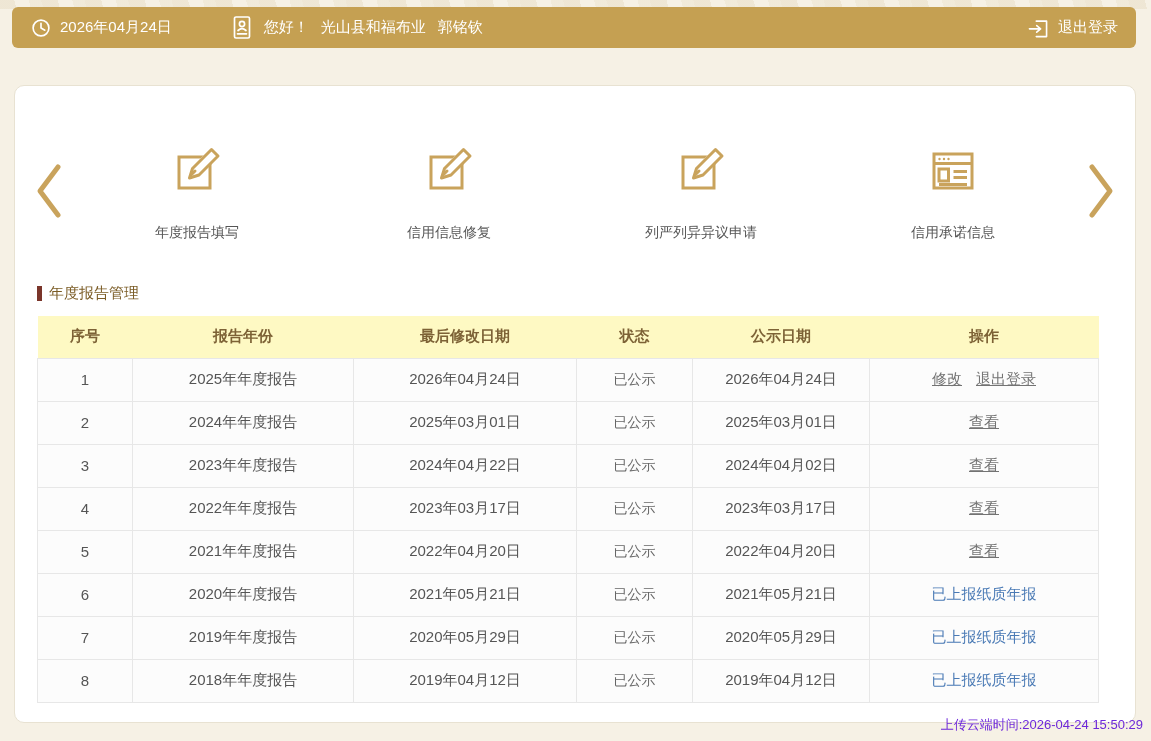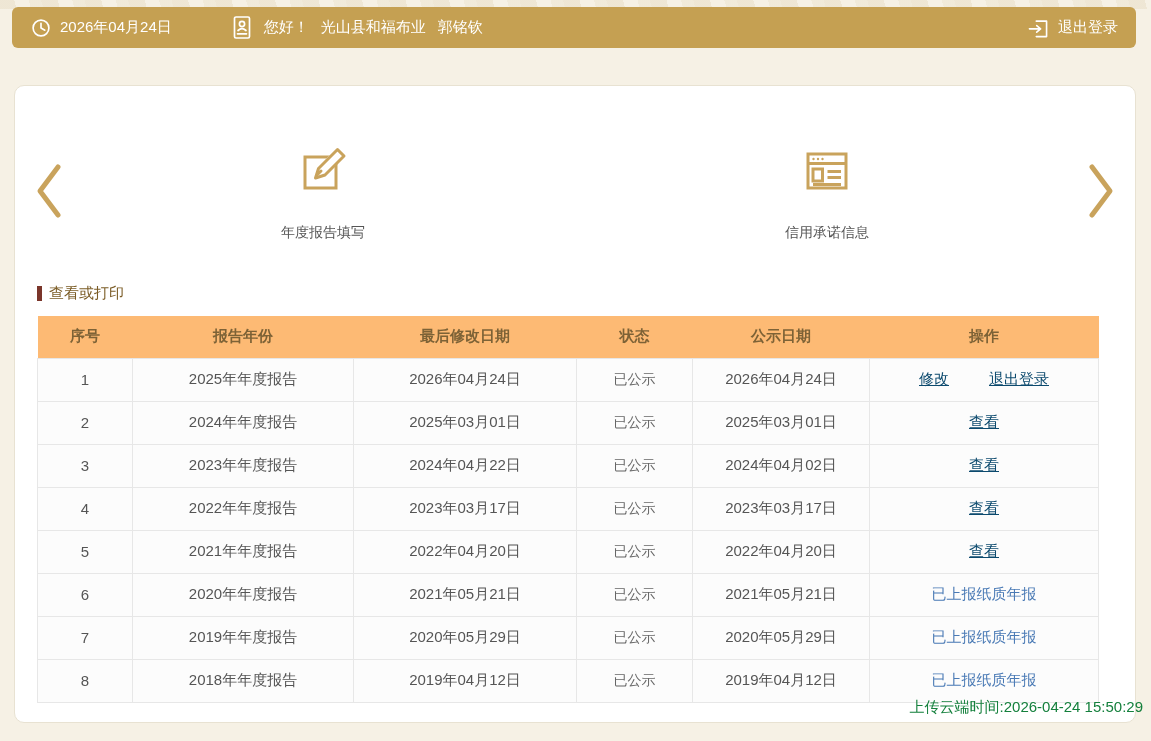--- a/index.html
+++ b/index.html
@@ -72,40 +72,40 @@
     display:inline-block; margin-right:7px;
   }
   
   .report-table {
     margin:13px 22px 0 22px;
     border-collapse:collapse;
     width:1061px;
     table-layout:fixed;
   }
   .report-table thead th {
-    background:#fdba74; color:#7d6236;
+    background:#fef9c3; color:#7d6236;
     font-size:15px; font-weight:bold;
     height:42px; text-align:center;
   }
   .report-table tbody td {
     border:1px solid #e7e7e7;
     background:#fcfcfc;
     height:43px; text-align:center;
     font-size:15px; color:#555;
   }
   .report-table tbody td.c-status { color:#666; font-size:14px; }
   a.action-link {
-    color:#0c4a6e; text-decoration:underline;
-    margin:0 20px; font-size:15px; cursor:pointer;
+    color:#737373; text-decoration:underline;
+    margin:0 7px; font-size:15px; cursor:pointer;
   }
   span.action-text { color:#4a7ab5; font-size:15px; }
   
   .upload-time {
-    position:absolute; top:698px; right:8px;
-    font-size:15px; color:#15803d;
+    position:absolute; top:716px; right:8px;
+    font-size:13px; color:#6d28d9;
     background:transparent;
   }
 </style>
 </head>
 <body>
 
 <div class="top-texture"></div>
 
 <div class="topbar">
   <div class="tb-group">
@@ -157,21 +157,43 @@
             <svg width="52" height="52" viewBox="0 0 52 52" fill="none">
               <rect x="8" y="13" width="31" height="31" stroke="#C9A35C" stroke-width="3"></rect>
               <path d="M45 6 L25 26" stroke="#fff" stroke-width="10"></path>
               <path d="M40.5 5.5 l6.5 6.5 L28 31 l-9.5 3 3 -9.5 z" stroke="#C9A35C" stroke-width="3" stroke-linejoin="round"></path>
               <path d="M24 27 l-3.5 3.5" stroke="#C9A35C" stroke-width="3" stroke-linecap="round"></path>
             </svg>
           </span>
     <span class="menu-label">年度报告填写</span>
   </div>
 
-
+  <div class="menu-item">
+    <span class="menu-icon">
+            <svg width="52" height="52" viewBox="0 0 52 52" fill="none">
+              <rect x="8" y="13" width="31" height="31" stroke="#C9A35C" stroke-width="3"></rect>
+              <path d="M45 6 L25 26" stroke="#fff" stroke-width="10"></path>
+              <path d="M40.5 5.5 l6.5 6.5 L28 31 l-9.5 3 3 -9.5 z" stroke="#C9A35C" stroke-width="3" stroke-linejoin="round"></path>
+              <path d="M24 27 l-3.5 3.5" stroke="#C9A35C" stroke-width="3" stroke-linecap="round"></path>
+            </svg>
+          </span>
+    <span class="menu-label">信用信息修复</span>
+  </div>
+
+  <div class="menu-item">
+    <span class="menu-icon">
+            <svg width="52" height="52" viewBox="0 0 52 52" fill="none">
+              <rect x="8" y="13" width="31" height="31" stroke="#C9A35C" stroke-width="3"></rect>
+              <path d="M45 6 L25 26" stroke="#fff" stroke-width="10"></path>
+              <path d="M40.5 5.5 l6.5 6.5 L28 31 l-9.5 3 3 -9.5 z" stroke="#C9A35C" stroke-width="3" stroke-linejoin="round"></path>
+              <path d="M24 27 l-3.5 3.5" stroke="#C9A35C" stroke-width="3" stroke-linecap="round"></path>
+            </svg>
+          </span>
+    <span class="menu-label">列严列异异议申请</span>
+  </div>
 
 
   <div class="menu-item">
     <span class="menu-icon">
             <svg width="52" height="52" viewBox="0 0 52 52" fill="none" stroke="#C9A35C" stroke-width="3">
               <rect x="7" y="10" width="38" height="34"></rect>
               <path d="M7 19.5 H45"></path>
               <circle cx="12.5" cy="15" r="1.2" fill="#C9A35C" stroke="none"></circle>
               <circle cx="17" cy="15" r="1.2" fill="#C9A35C" stroke="none"></circle>
               <circle cx="21.5" cy="15" r="1.2" fill="#C9A35C" stroke="none"></circle>
@@ -187,21 +209,21 @@
       <span>
         <svg width="30" height="58" viewBox="0 0 30 58" fill="none" stroke="#C9A35C" stroke-width="5" stroke-linecap="round" stroke-linejoin="round">
           <polyline points="6,5 24,29 6,53"></polyline>
         </svg>
       </span>
     </button>
   </div>
 
   <div class="section-title">
     <span class="title-bullet"></span>
-    <span>查看或打印</span>
+    <span>年度报告管理</span>
   </div>
 
   <table class="report-table">
     <colgroup>
       <col style="width:95px">
         <col style="width:221px">
         <col style="width:223px">
       <col style="width:116px">
         <col style="width:177px">
         <col style="width:229px">

